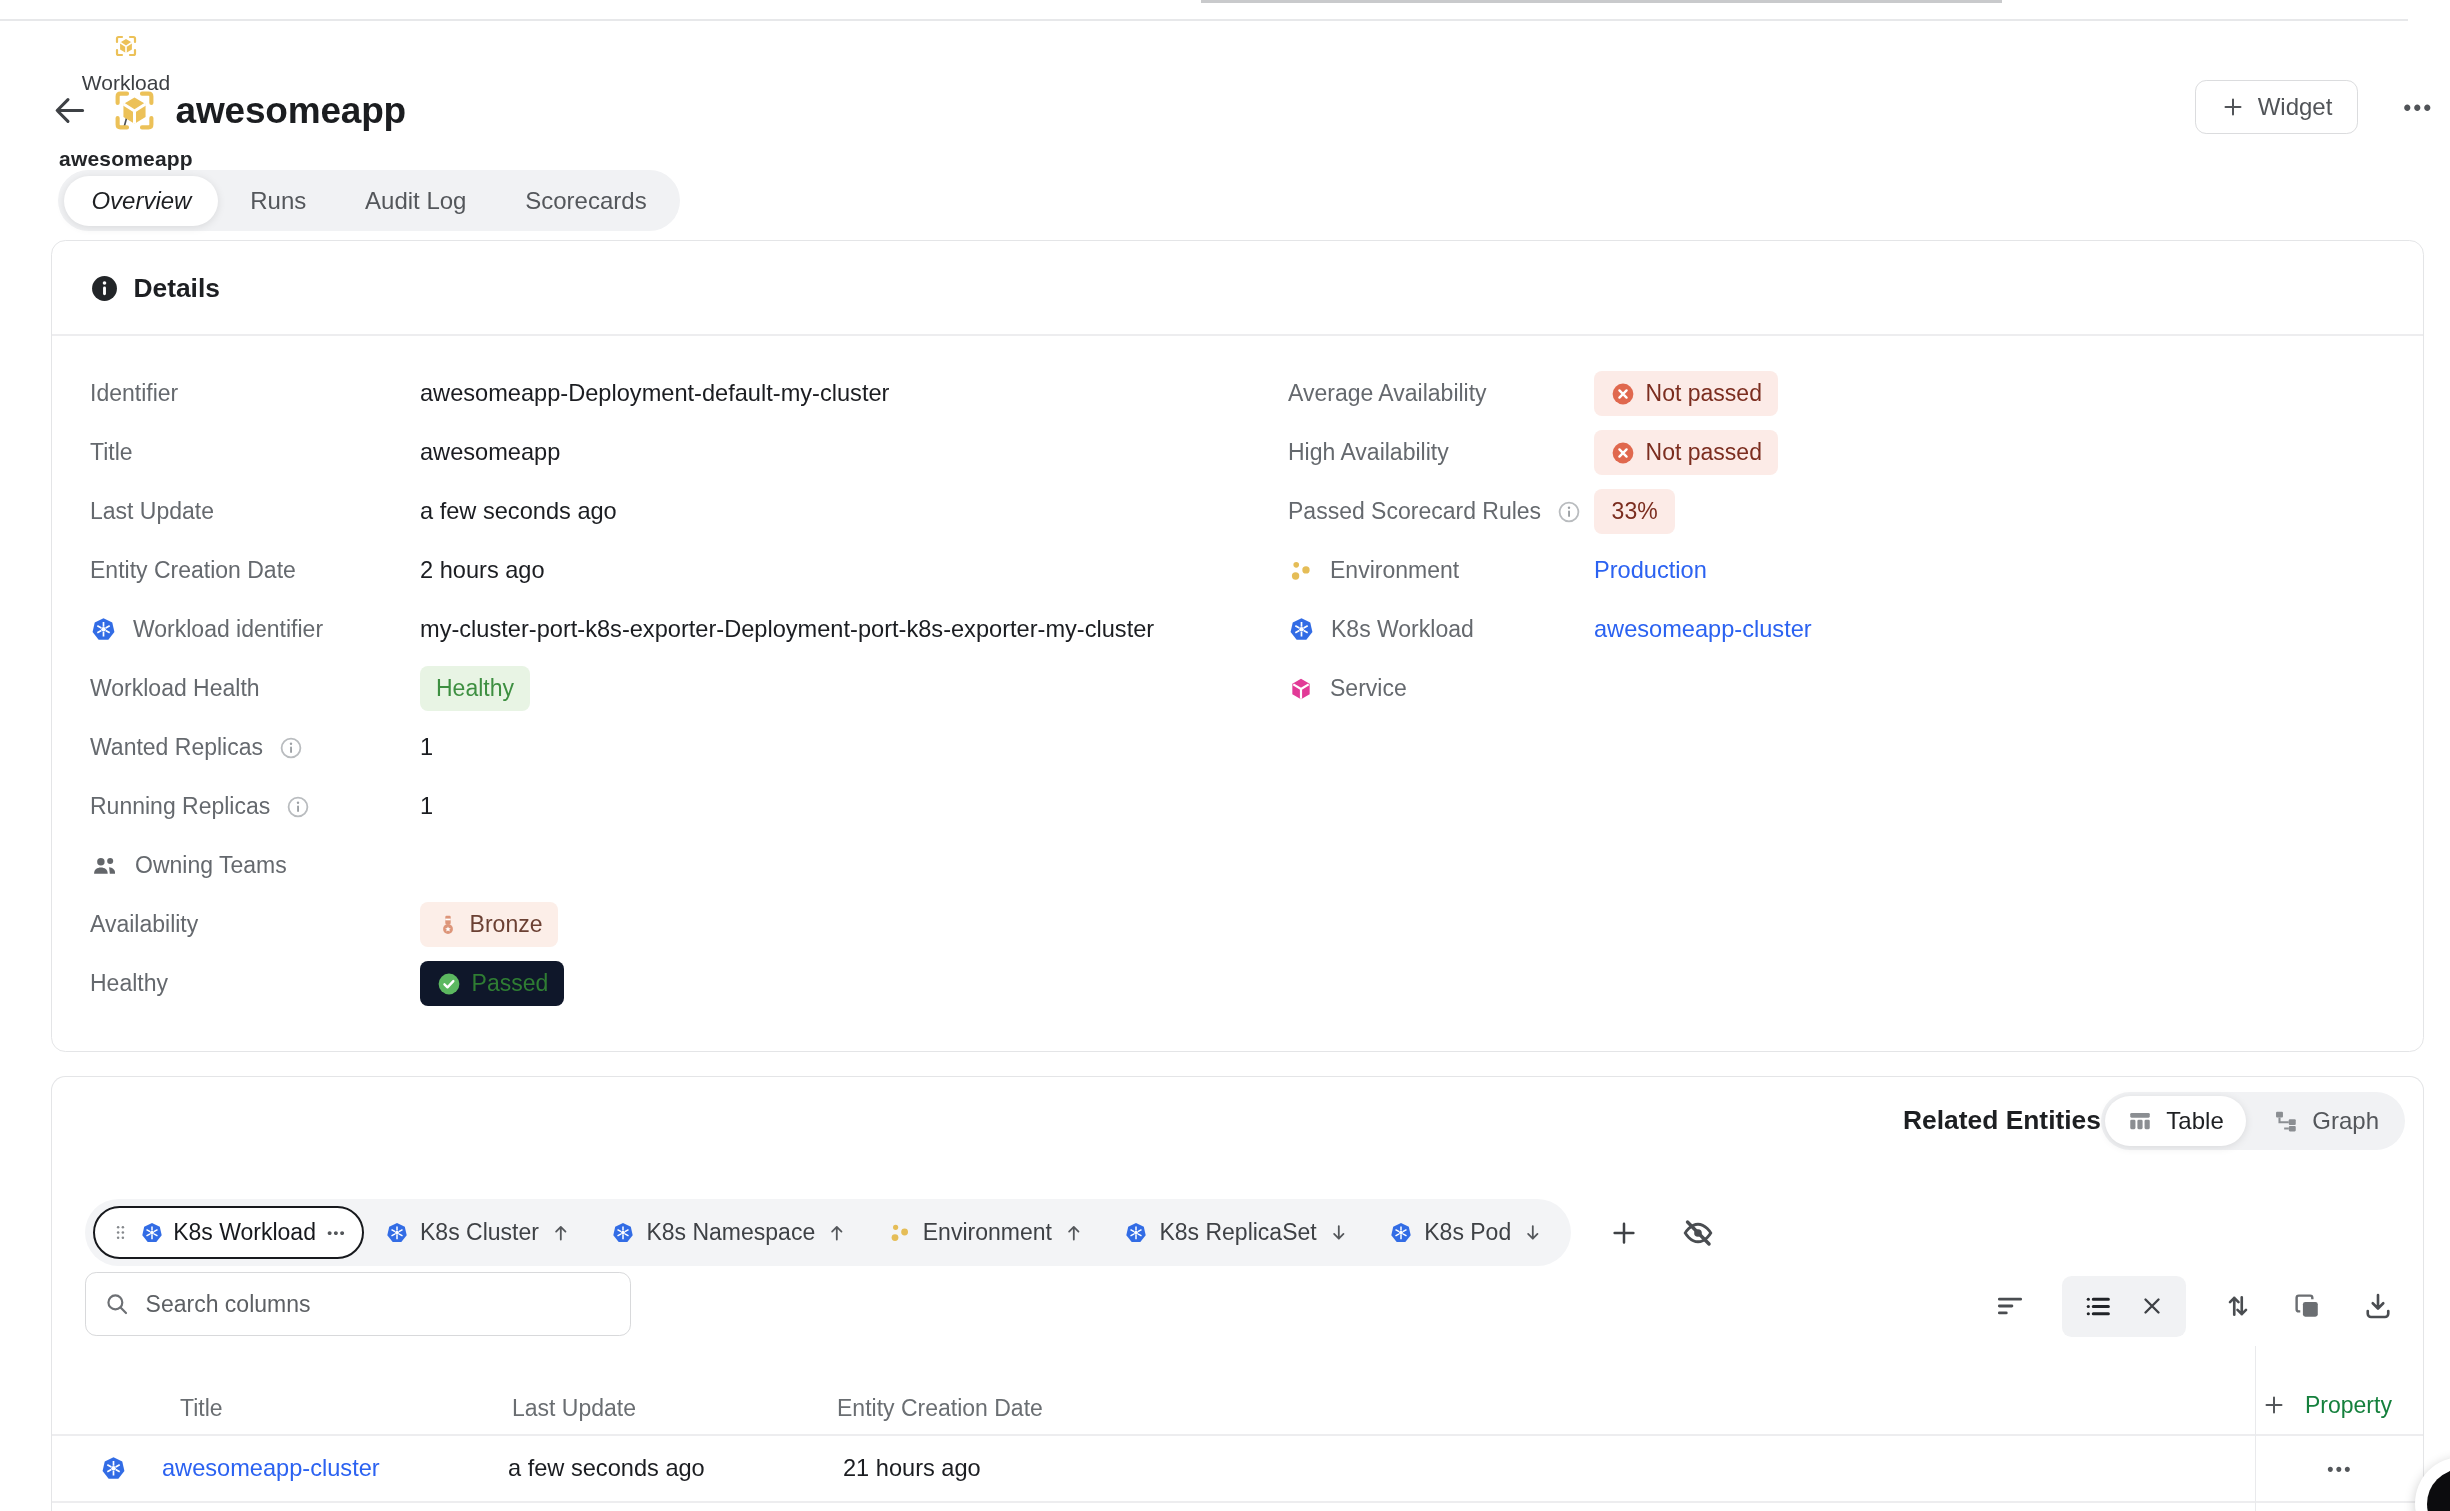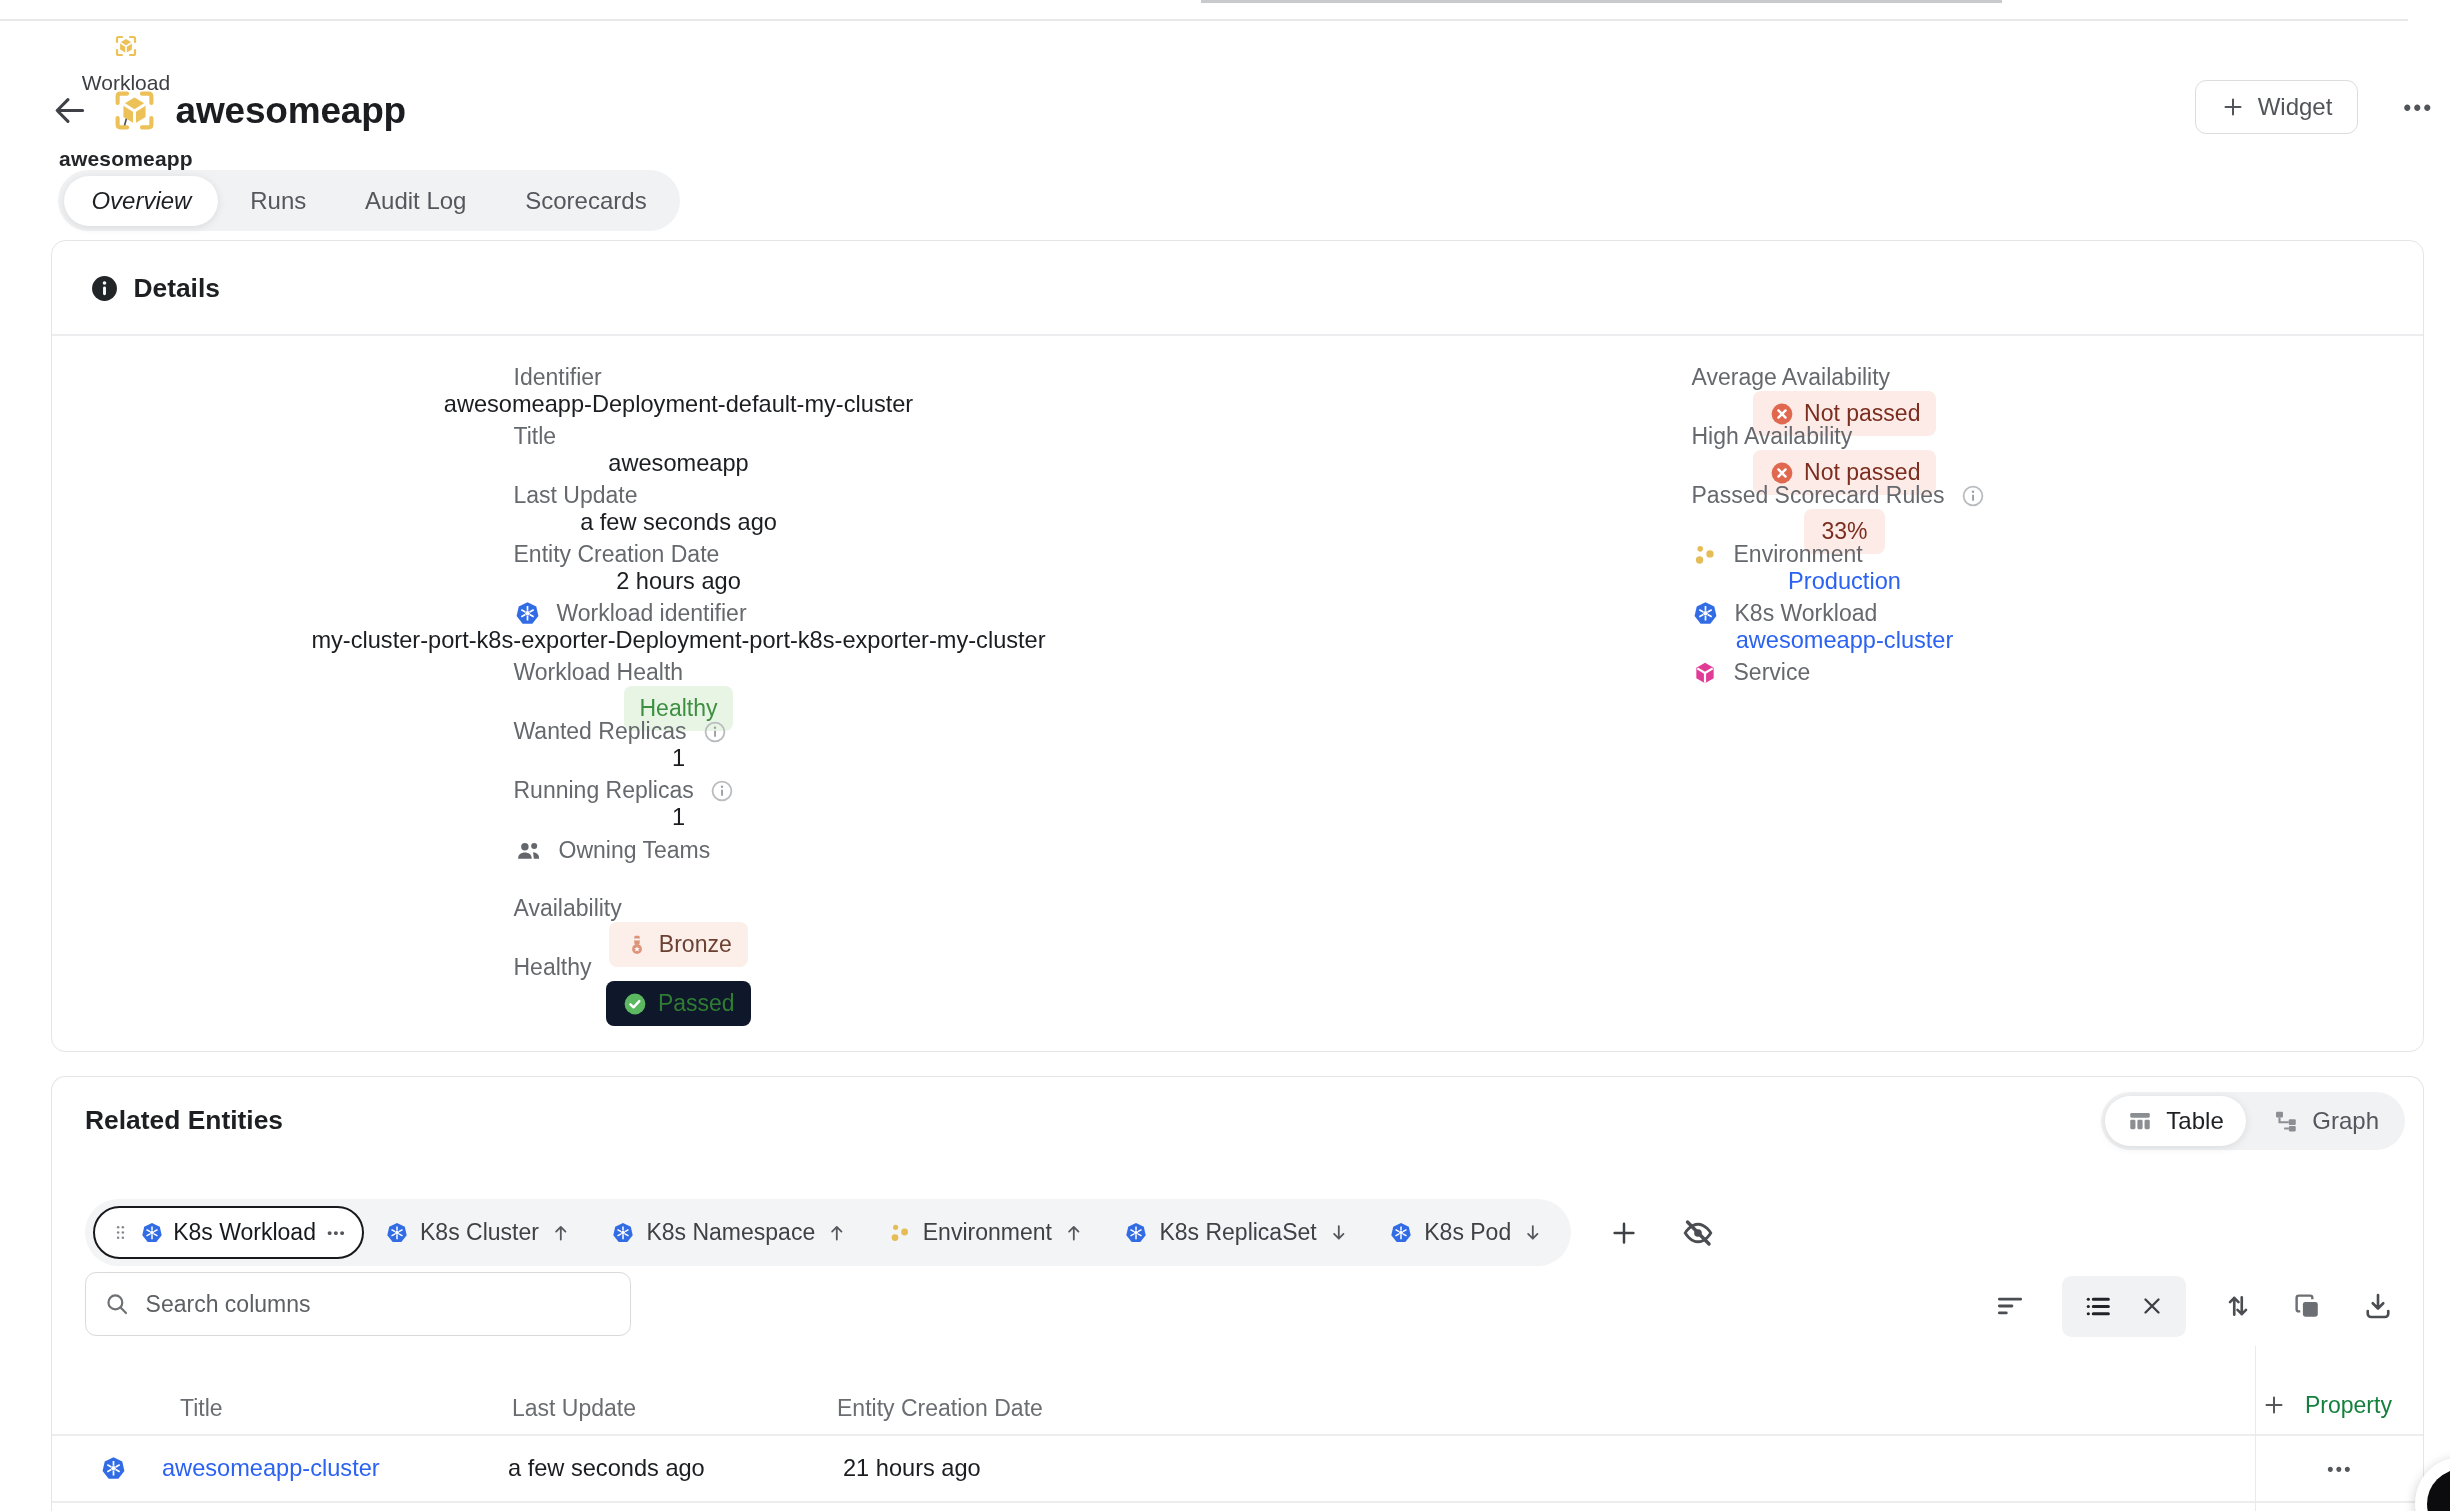--- a/index.html
+++ b/index.html
@@ -33,36 +33,36 @@
   .tab.active { background:#fff; color:#1d1f22; font-weight:500; box-shadow:0 1.6px 8px rgba(0,0,0,.10);font-style:italic; }
 
   
   .card { position:absolute; left:51px; width:2373px; background:#fff; border:1.6px solid #e4e5e7; border-radius:14.4px; }
   .details-card { top:240px; height:812px; }
   .d-heading { position:absolute; left:38px; top:24px; height:46px; display:flex; align-items:center; gap:14.4px; font-size:26.4px; font-weight:600; color:#1d1f22; }
   .d-divider { position:absolute; left:0; top:93px; width:100%; height:1.6px; background:#ededef; }
   .dcol { position:absolute; top:123px; display:grid; grid-auto-rows:59px; }
   .dcol-left { left:38px; width:1177px; }
   .dcol-right { left:1236px; width:1113px; }
-  .drow { display:flex; align-items:center;flex-direction:column; }
+  .drow { display:flex; align-items:center; }
   .dlabel { width:330px; flex-shrink:0; display:flex; align-items:center; gap:16px; font-size:23px; color:#65696e; }
   .dcol-right .dlabel { width:306px; }
   .dvalue { display:flex; align-items:center; font-size:23.6px; color:#1b1d21; white-space:nowrap; }
   .link { color:#2b62f1; text-decoration:none; }
 
   .badge { display:inline-flex; align-items:center; gap:9.6px; height:45px; padding:8px 16px; border-radius:8px; font-size:23px; }
   .badge-success { background:#e8f4e4; color:#3d8f41; }
   .badge-passed  { background:#0f172a; color:#2f7d33; }
   .badge-danger  { background:#fcebe7; color:#7b2d1f; }
   .badge-bronze  { background:#fceee8; color:#6b4033; }
   .badge-pct     { background:#fcebe7; color:#7b2d1f; padding:0 17.6px; }
 
   
   .related-card { top:1076px; height:448px; border-bottom:none; border-radius:14.4px 14.4px 0 0; }
-  .r-header { position:absolute; left:33px; right:17.6px; top:13px; height:61px; display:flex; align-items:center; justify-content:space-between; }
+  .r-header { position:absolute; left:33px; right:17.6px; top:13px; height:61px; display:flex; align-items:center; justify-content:flex-end; }
   .r-title { font-size:26.4px; font-weight:600; color:#1d1f22; margin:0; }
   .toggle { background:#f1f2f4; border-radius:800px; padding:4px; display:flex; gap:4.8px; }
   .toggle-btn { height:50px; padding:0 22.4px; border-radius:800px; border:none; background:transparent; display:flex; align-items:center; gap:13px; font-size:24px; color:#54575b; }
   .toggle-btn.active { background:#fff; color:#1d1f22; box-shadow:0 1.6px 8px rgba(0,0,0,.10); }
 
   .chips-row { position:absolute; left:33px; top:122px; height:67px; display:flex; align-items:center; gap:35px; }
   .chips-pill { background:#f3f4f6; border-radius:800px; height:67px; display:flex; align-items:center; padding:0 8px; gap:1.6px; }
   .chip { display:flex; align-items:center; gap:11.2px; height:67px; padding:0 19px; border:none; background:transparent; font-size:23px; color:#3e4145; border-radius:800px; }
   .chip.active { background:#fff; border:2.4px solid #17191d; height:53px; padding:0 16px; gap:9.6px; color:#17191d; font-weight:500; }
   .chip-more { font-size:13.6px; letter-spacing:1.6px; color:#54575b; font-weight:700; margin-left:1.6px; }

